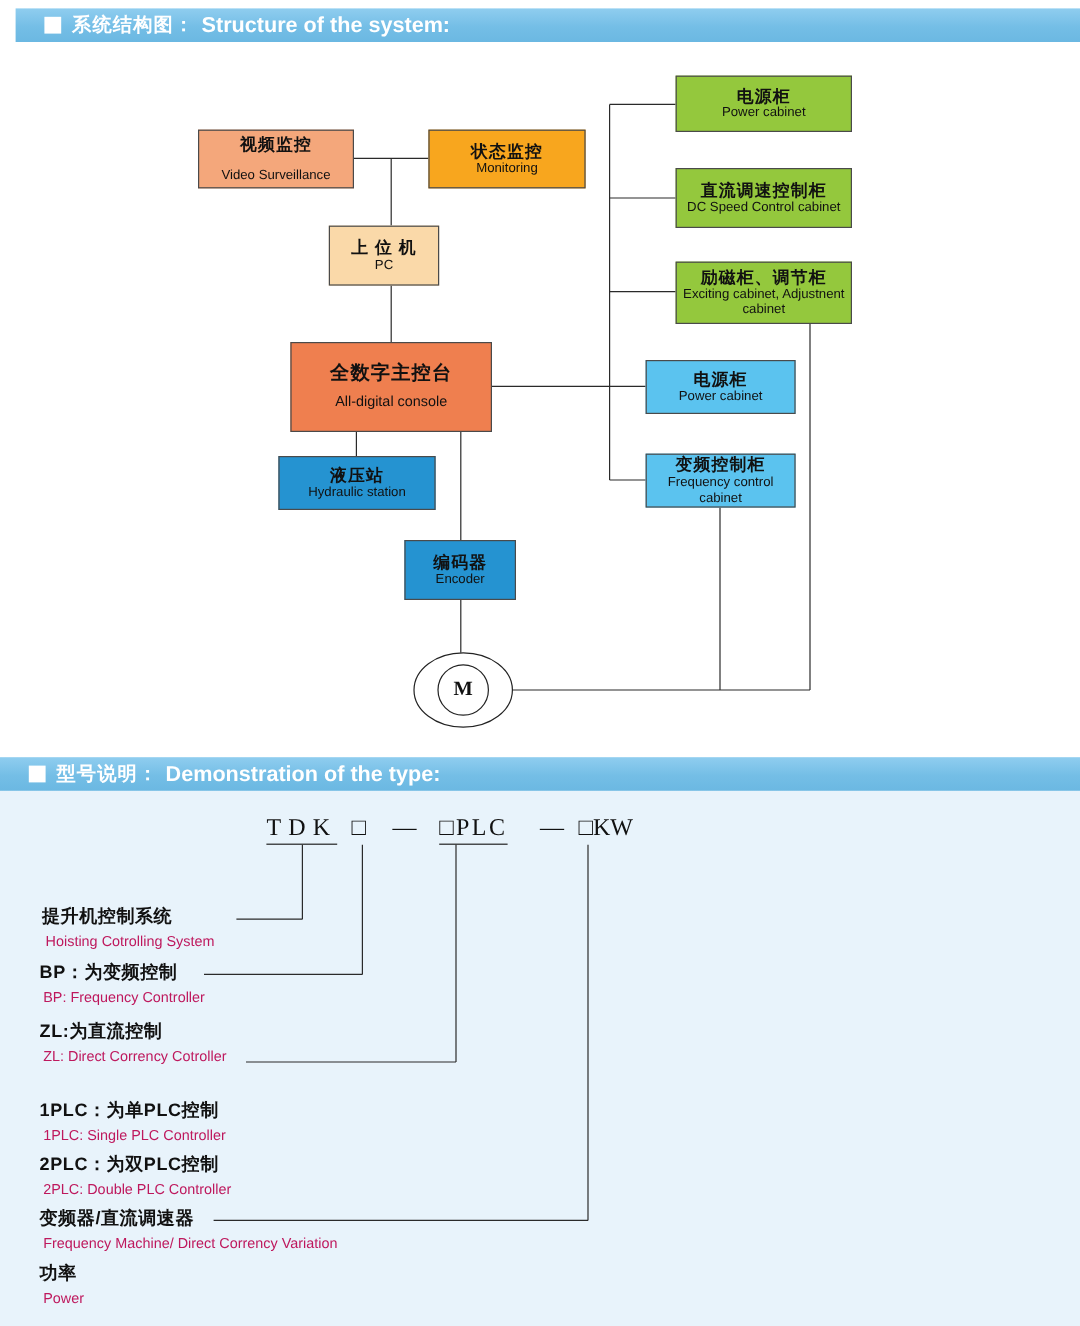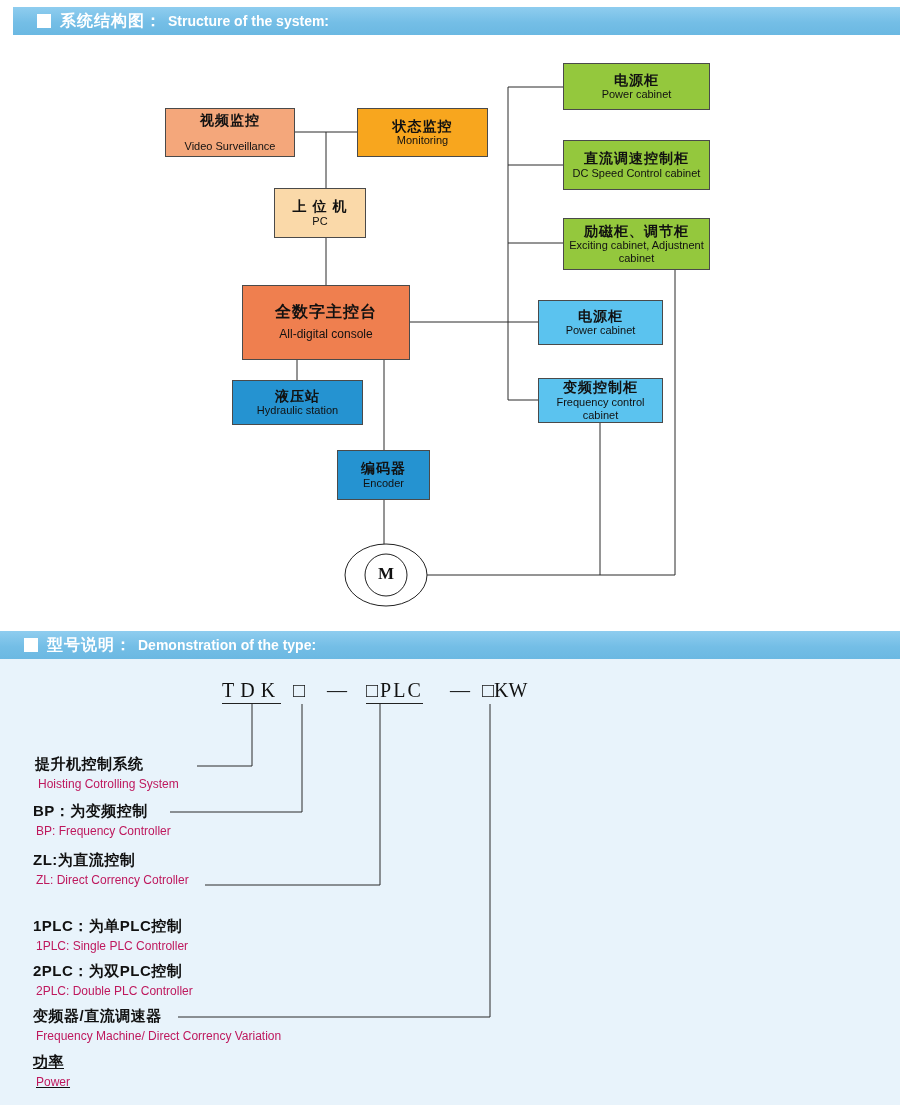--- a/index.html
+++ b/index.html
@@ -11,21 +11,21 @@
   
   .section-header {
     position:absolute; left:0; width:900px; height:28px;
     background:linear-gradient(180deg,#8FCDEF 0%, #74BEE6 55%, #6BB8E2 100%);
     display:flex; align-items:center; padding-left:24px; color:#ffffff;
   }
   #hdr1 { top:7px;margin-left:13px; }
   #hdr2 { top:631px; }
   .hdr-square { width:14px; height:14px; background:#ffffff; margin-right:9px; flex:0 0 auto; }
   .hdr-zh { font-size:16px; font-weight:bold; letter-spacing:1px; }
-  .hdr-en { font-size:14px; font-weight:bold; margin-left:6px; }
+  .hdr-en { font-size:18px; font-weight:bold; margin-left:6px; }
   
   .type-bg { position:absolute; left:0; top:659px; width:900px; height:446px; background:#E8F3FB; }
   
   .lines-svg { position:absolute; left:0; top:0; pointer-events:none; }
   
   .dbox {
     position:absolute; border:1px solid #4a4a4a; text-align:center;
     display:flex; flex-direction:column; justify-content:center;
     line-height:1.18; color:#111;
   }
@@ -62,21 +62,21 @@
   
   .tlabel { position:absolute; left:33px; color:#111; }
   .tlabel .zh { font-size:15px; font-weight:600; line-height:22px; letter-spacing:0.5px; }
   .tlabel .en { font-size:12px; line-height:19px; color:#be185d; padding-left:3px; }
   .tl-1 { top:753px; left:35px; }
   .tl-2 { top:800px; }
   .tl-3 { top:849px; }
   .tl-4 { top:915px; }
   .tl-5 { top:960px; }
   .tl-6 { top:1005px; }
-  .tl-7 { top:1051px;text-decoration:underline; }
+  .tl-7 { top:1051px; }
 </style>
 </head>
 <body>
 
 <div class="page">
 
   <div class="type-bg" style="background-color: rgb(232, 243, 251);"></div>
 
   <svg class="lines-svg" width="900" height="1105" viewBox="0 0 900 1105">
     <g stroke="#2a2a2a" stroke-width="1" fill="none">

